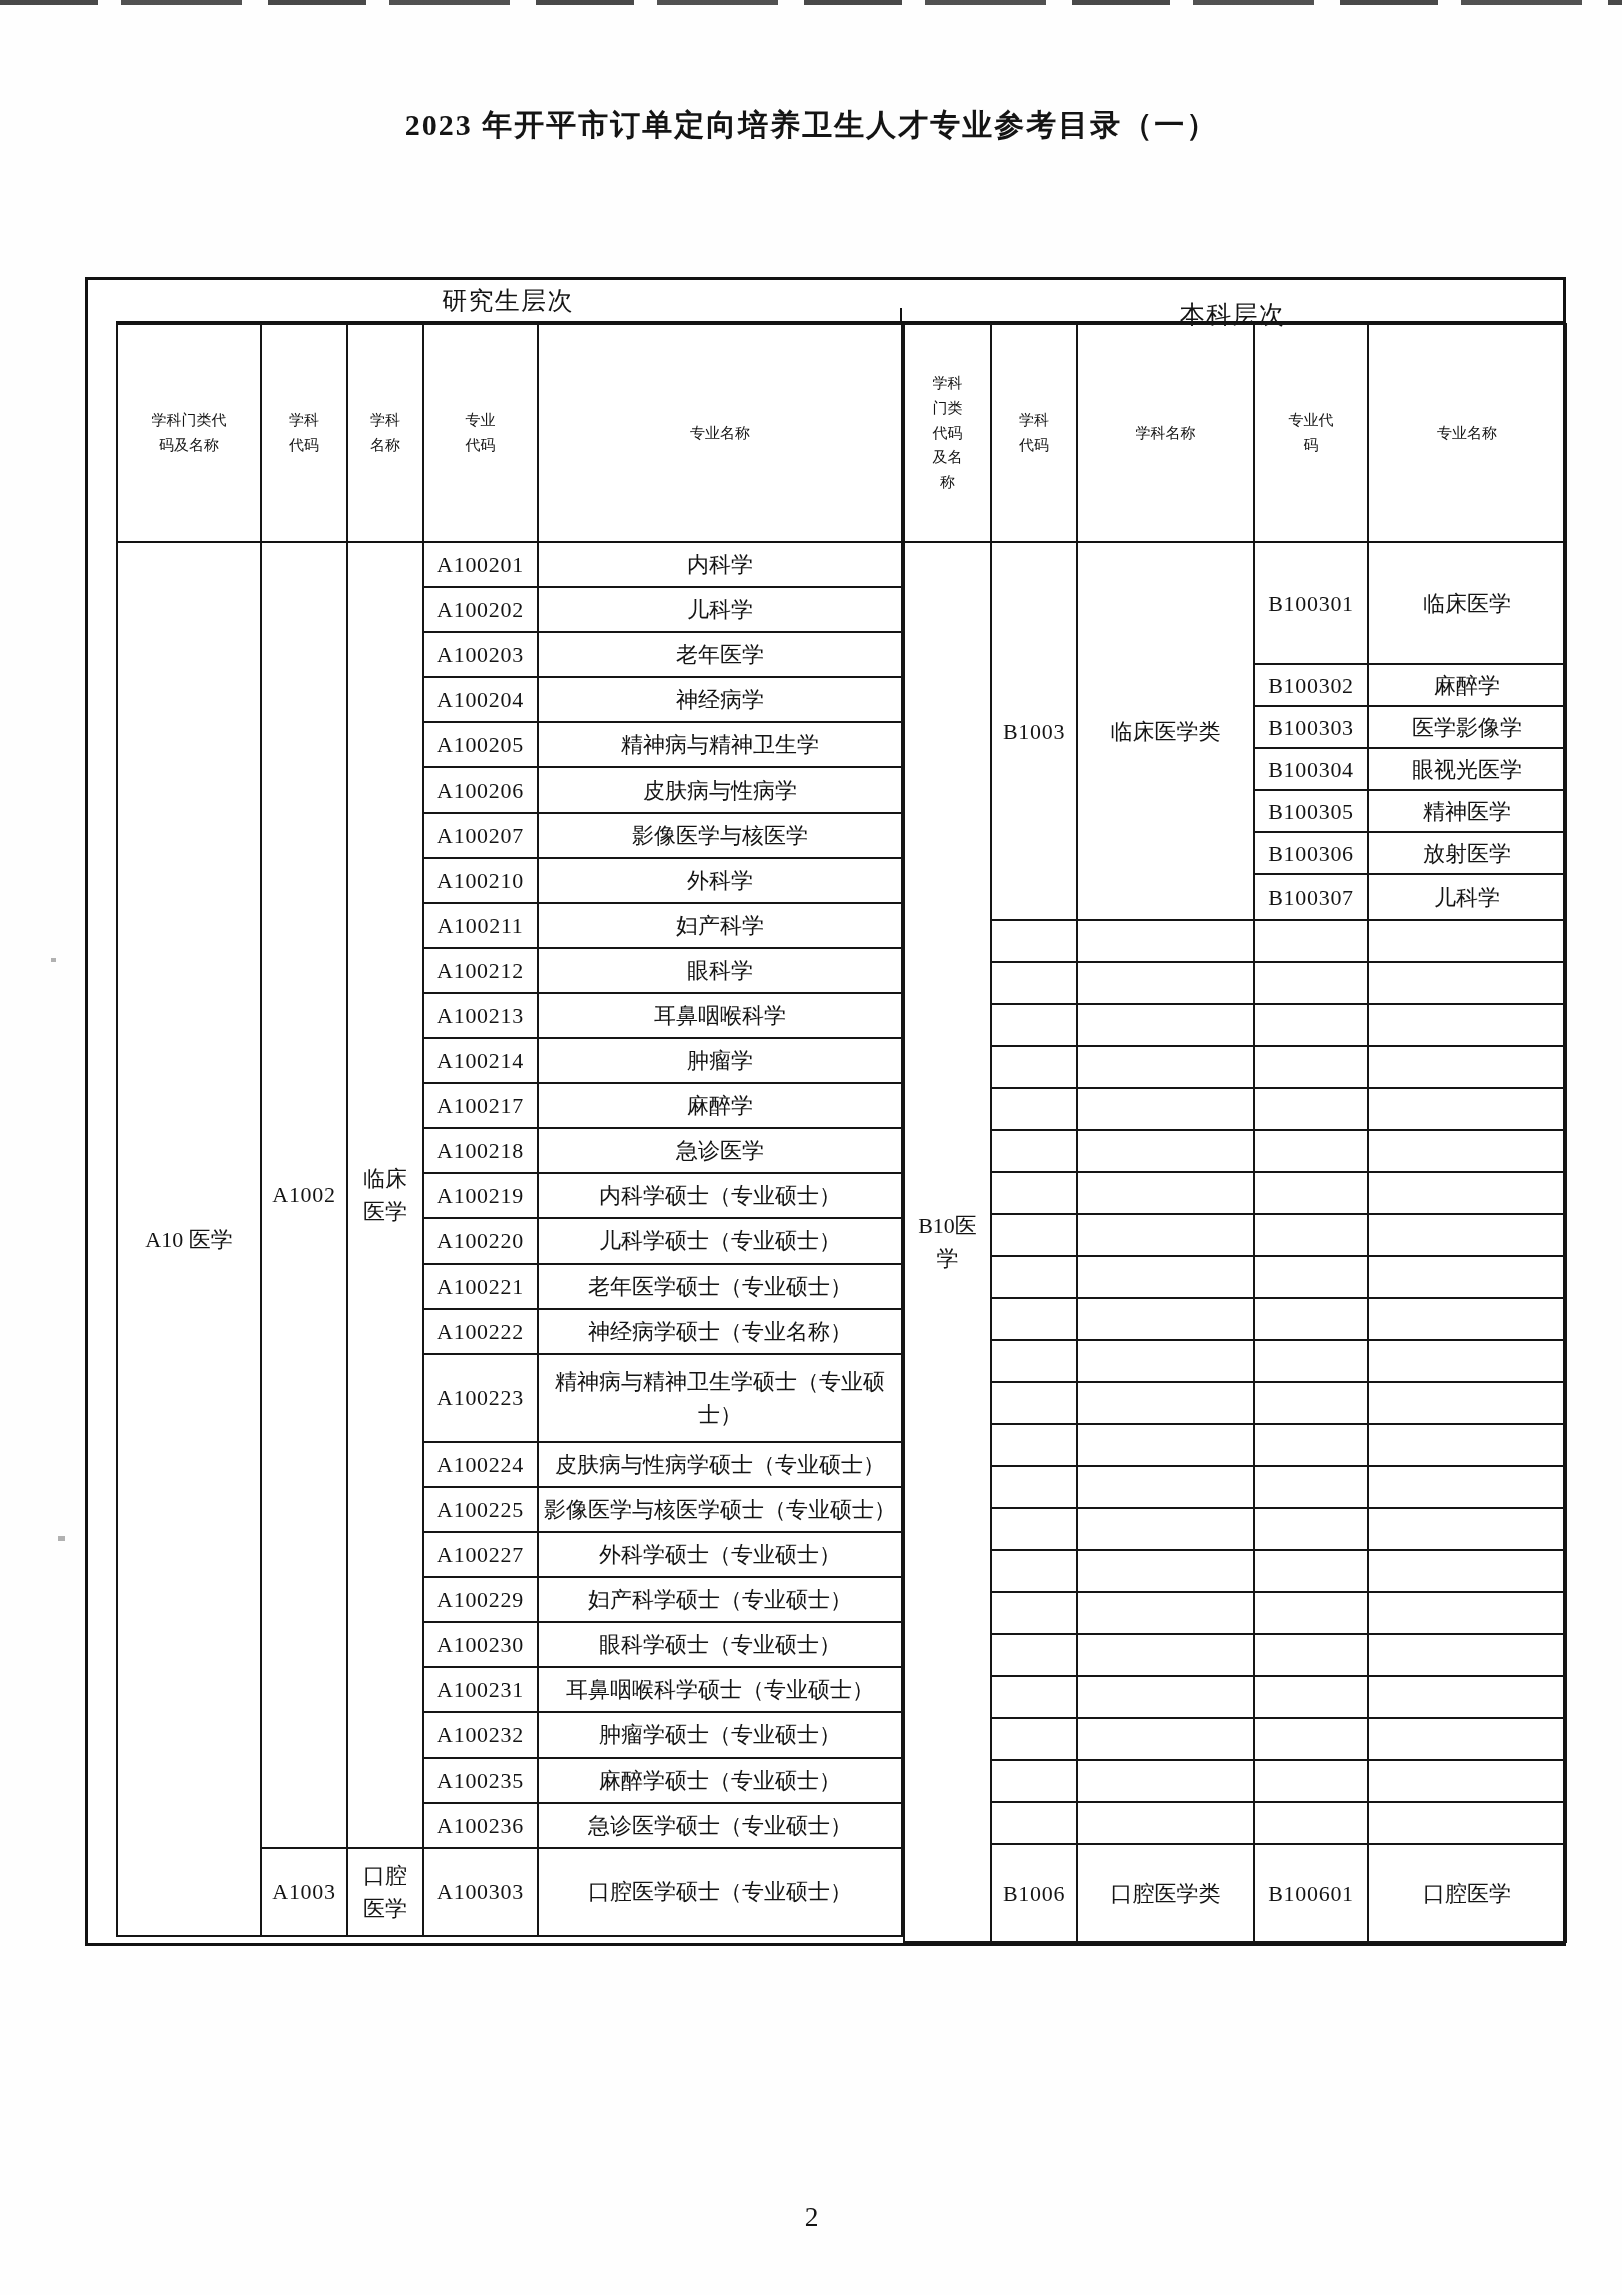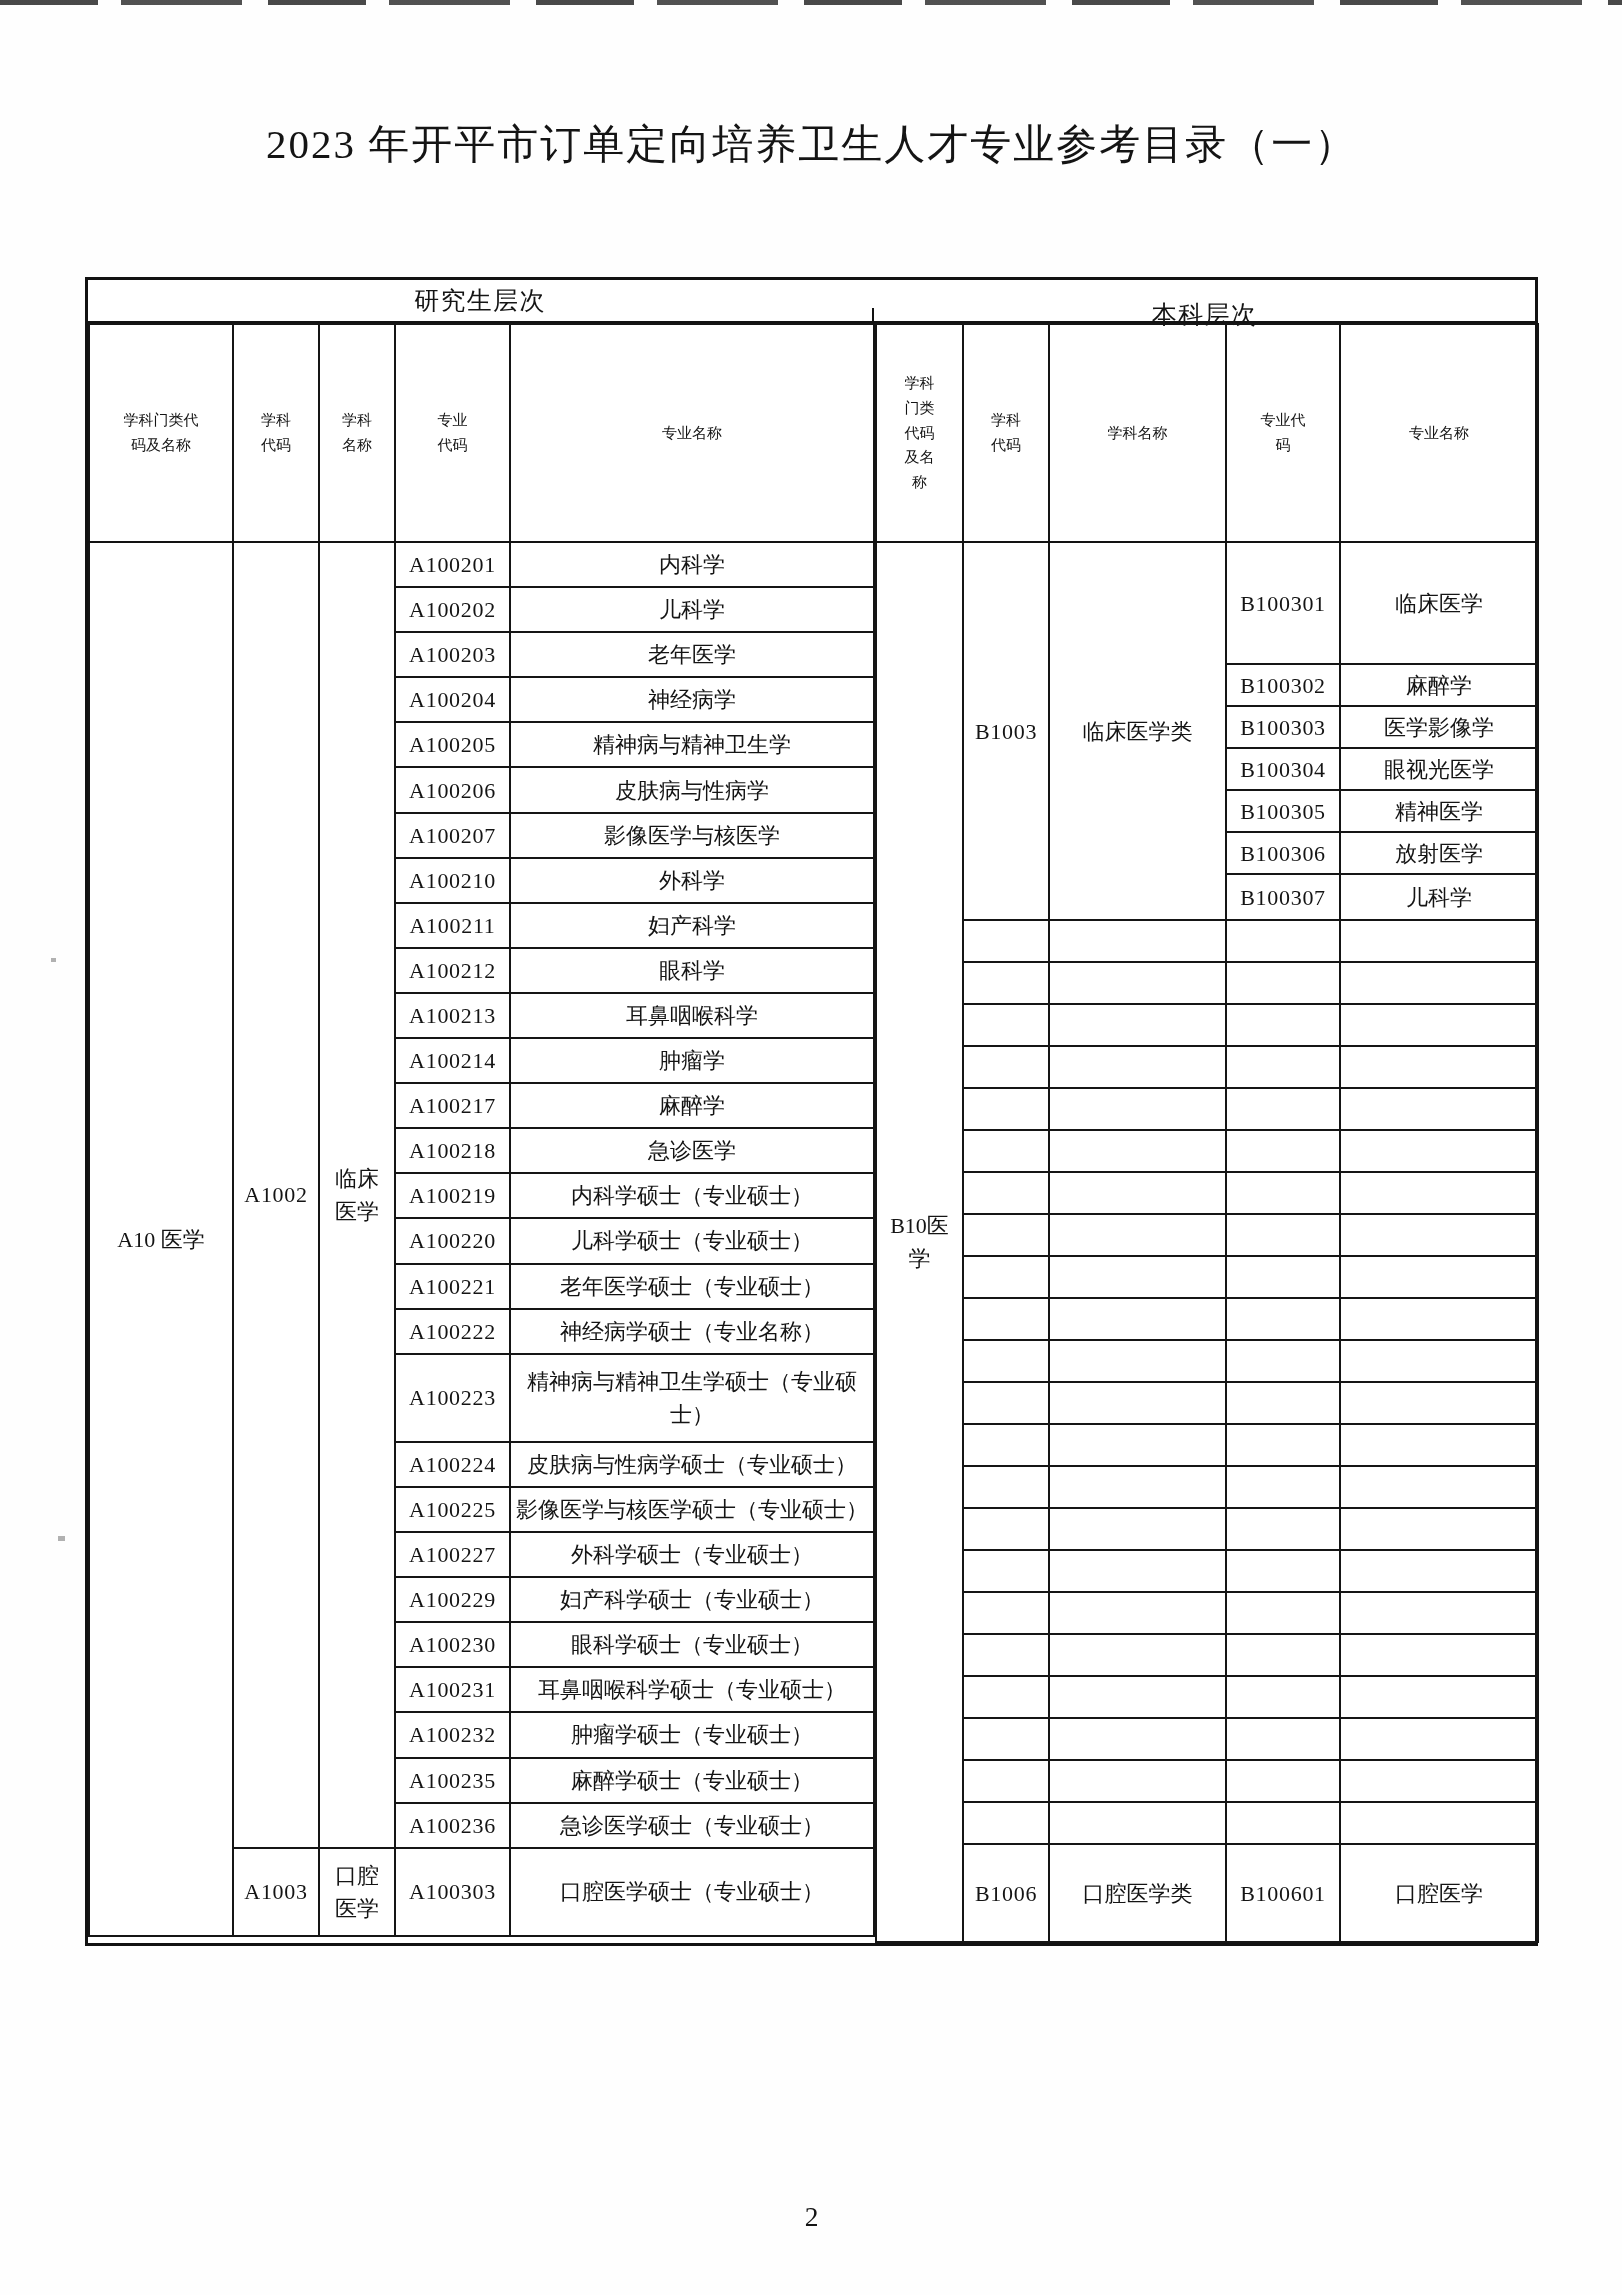--- a/index.html
+++ b/index.html
@@ -16,39 +16,40 @@
   .scan-strip{
     position:absolute;top:0;left:0;width:1623px;height:4.6px;
     background:repeating-linear-gradient(90deg,
       #1c1c1c 0px,#1c1c1c 98px,transparent 98px,transparent 121px,
       #262626 121px,#262626 242px,transparent 242px,transparent 268px);
     opacity:.8;
   }
   .speck{position:absolute;background:#555;opacity:.45;}
 
   .title{
-    position:absolute;top:122px;left:0;width:100%;
-    text-align:center;font-size:41px;font-weight:normal;
+    position:absolute;top:108px;left:0;width:100%;
+    text-align:center;font-size:30px;font-weight:bold;
     letter-spacing:2px;line-height:1.1;white-space:nowrap;
   }
   .subtitle{
     position:absolute;top:208px;left:0;width:100%;
     text-align:center;font-size:34px;font-weight:bold;
     letter-spacing:1.3px;white-space:nowrap;
   }
   .pagenum{
     position:absolute;top:2201px;left:0;width:100%;
     text-align:center;font-size:27.5px;
   }
 
   .grid-wrap{
     position:absolute;left:85px;top:277px;
     width:1447px;
     border:3.3px solid #121212;
     background:#fff;
+    padding-left:28px;
   }
   .band{display:flex;height:41px;border-bottom:2.6px solid #121212;}
   .band-cell{
     display:flex;align-items:center;justify-content:center;
     font-size:25px;letter-spacing:1.3px;
   }
   .band-cell.grad{width:785px;}
   .band-cell.ugrad{width:662px;border-left:2.6px solid #121212;margin-top:28px;}
 
   .body-flex{display:flex;align-items:stretch;}

